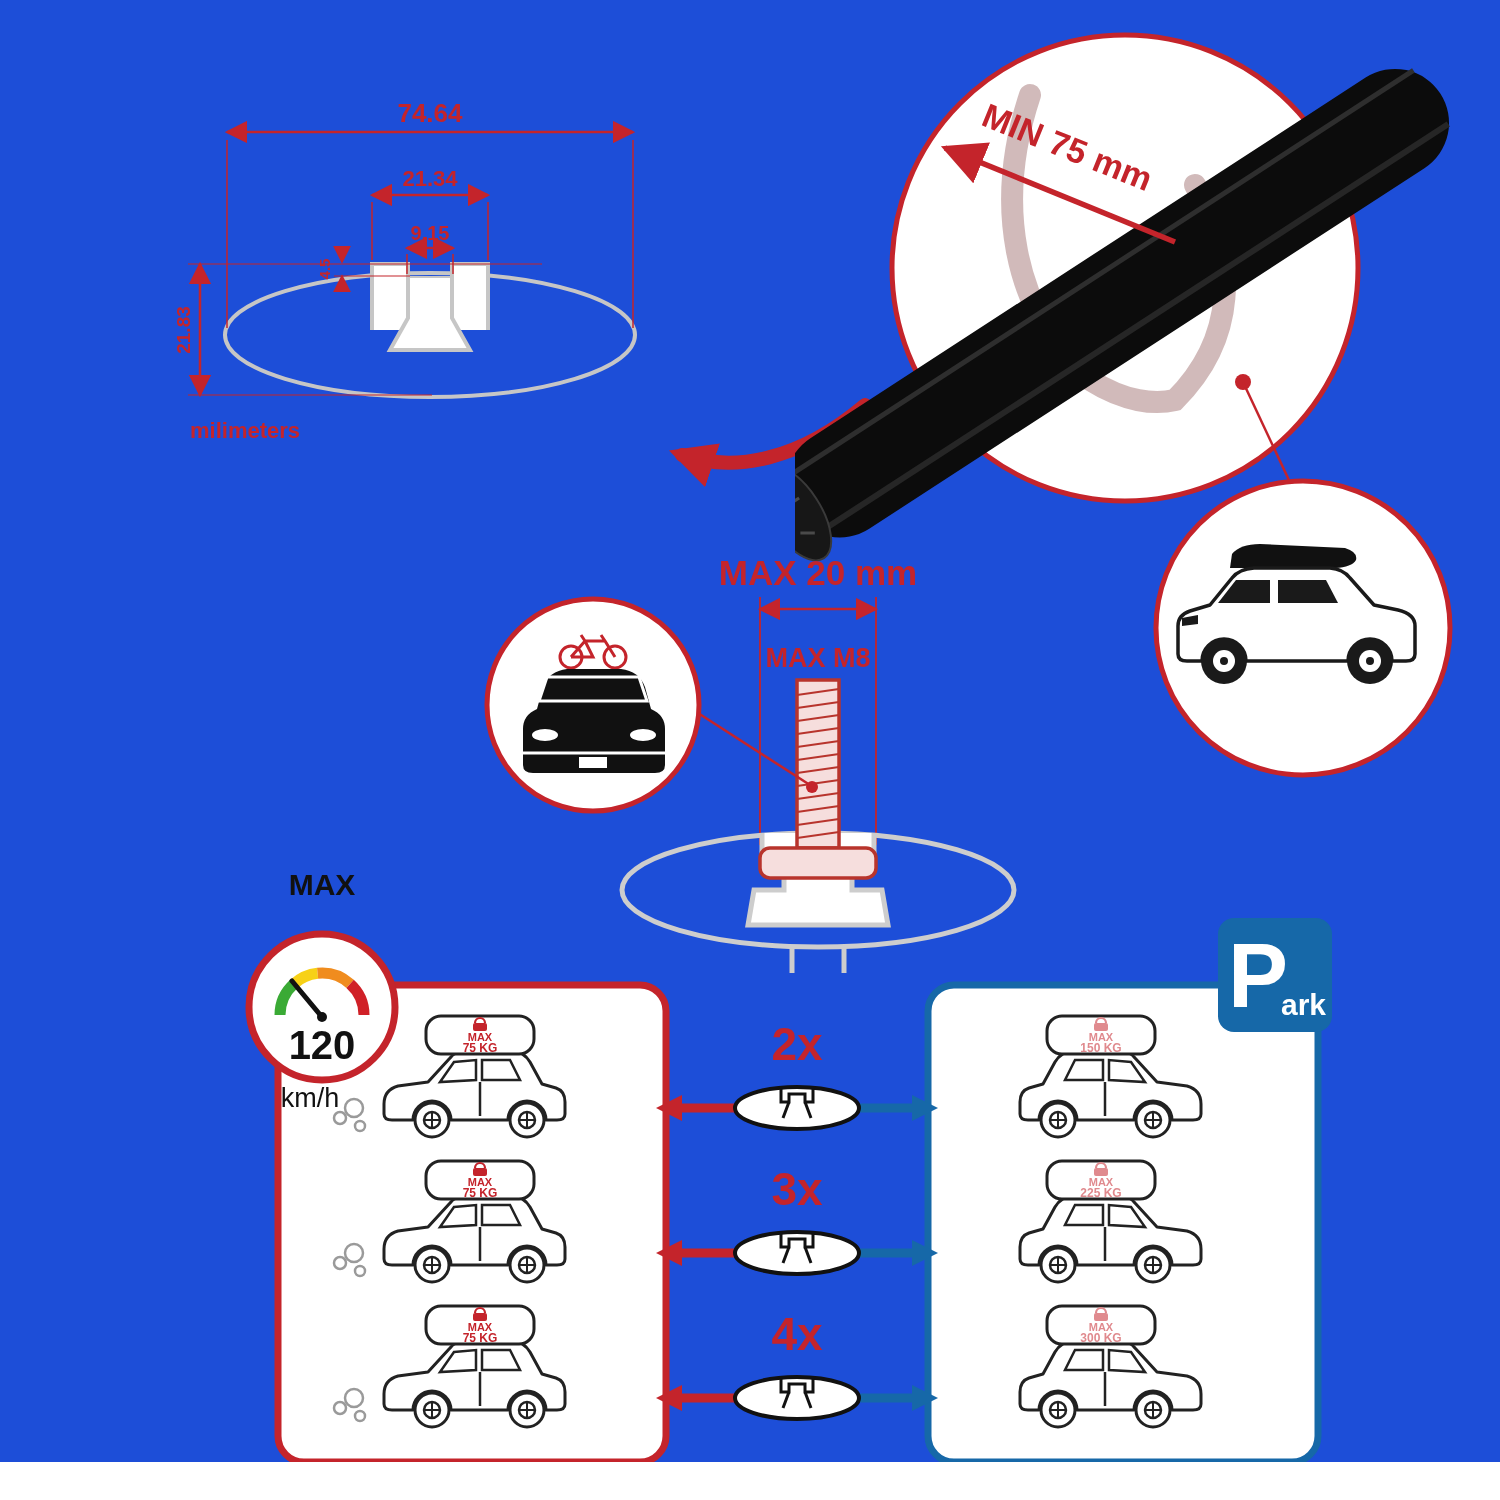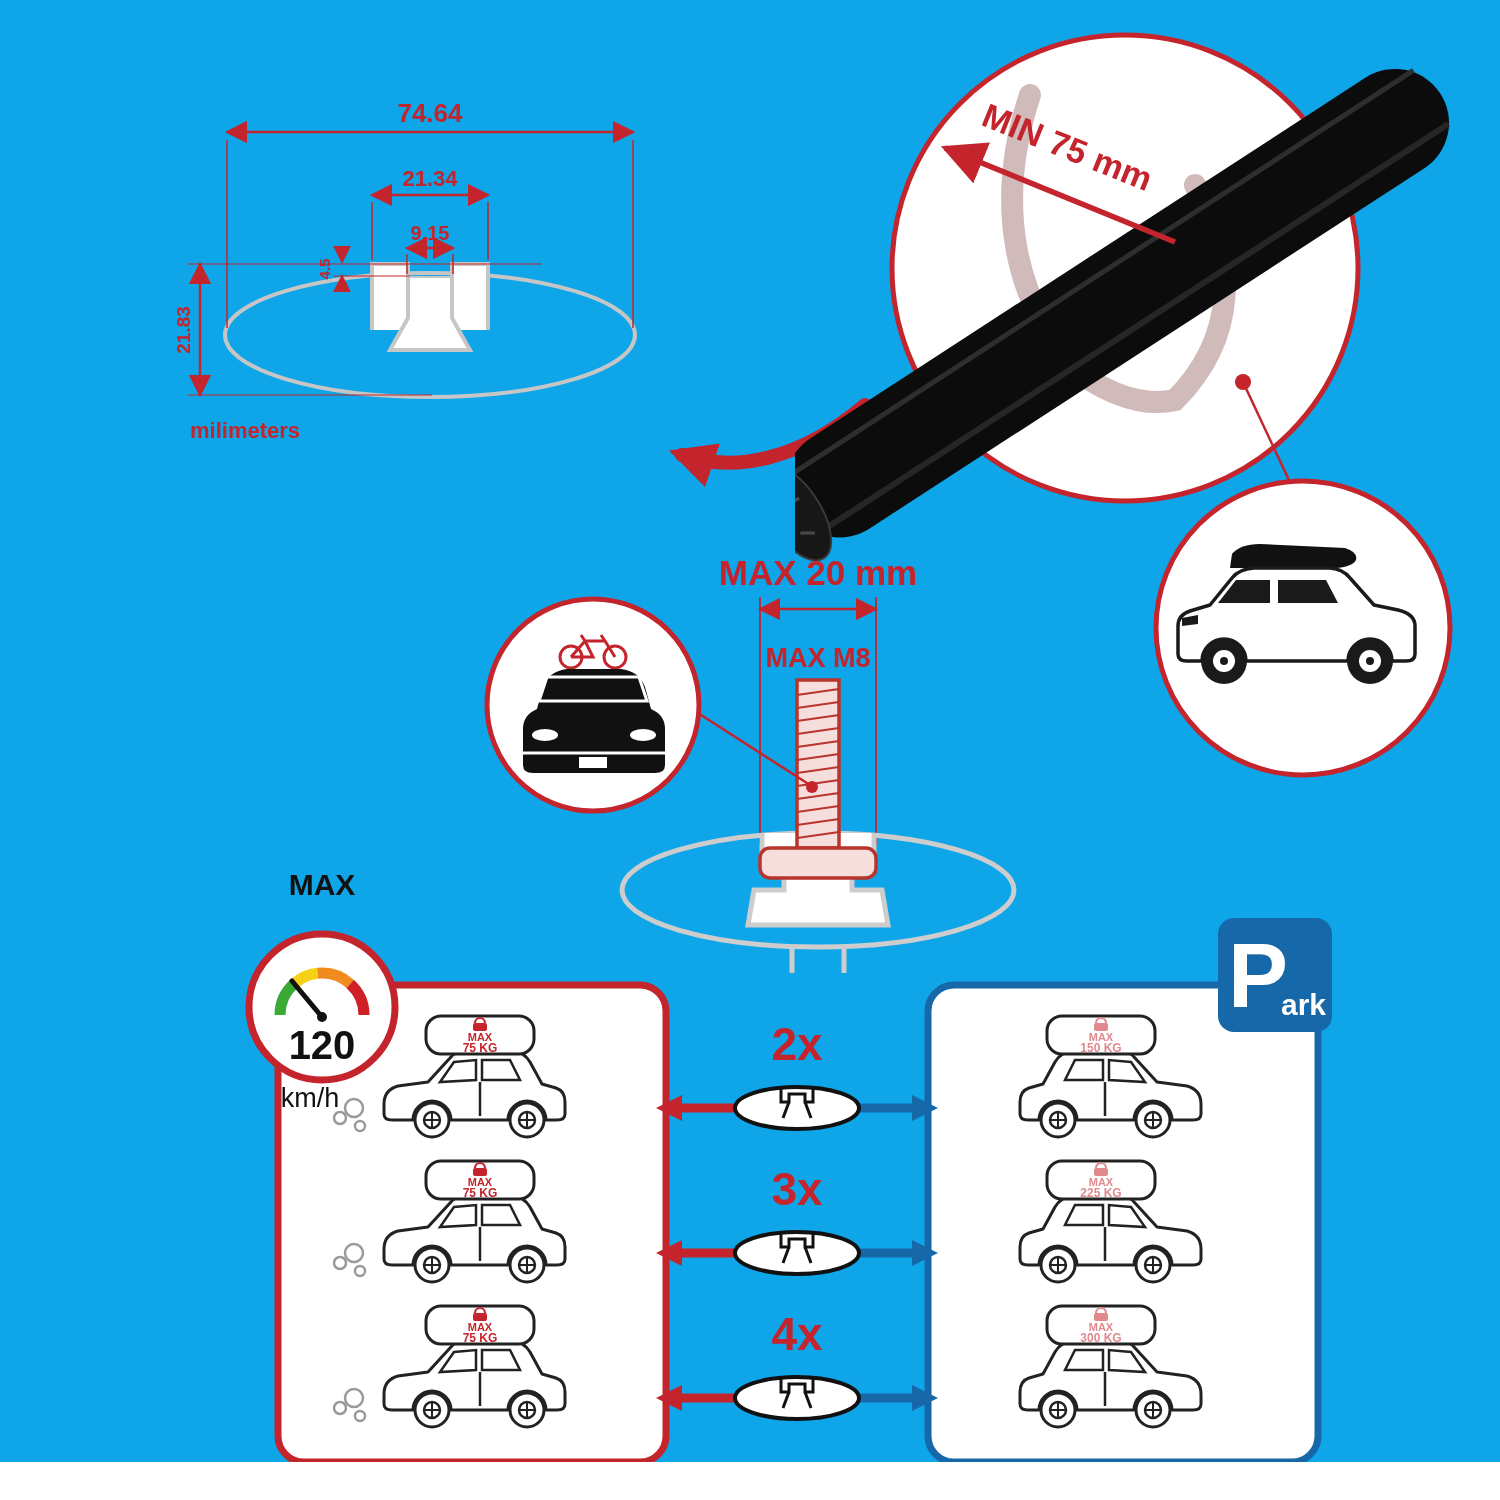--- a/index.html
+++ b/index.html
@@ -1,16 +1,16 @@
 <!DOCTYPE html>
 <html><head>
 <meta charset="utf-8">
 <style>
   html,body{margin:0;padding:0;background:#fff;}
-  #canvas{position:relative;width:1500px;height:1462px;background:#0ea5e9;overflow:hidden;
+  #canvas{position:relative;width:1500px;height:1462px;background:#1d4ed8;overflow:hidden;
           font-family:"Liberation Sans",sans-serif;}
   .layer{position:absolute;}
   svg text{font-family:"Liberation Sans",sans-serif;}
   .red-t{fill:#C4242B;font-weight:bold;}
   .blk-t{fill:#111;font-weight:bold;}
   .pink-t{fill:#E08A8E;font-weight:bold;}
   .white-t{fill:#fff;font-weight:bold;}
 </style>
 </head>
 <body>

